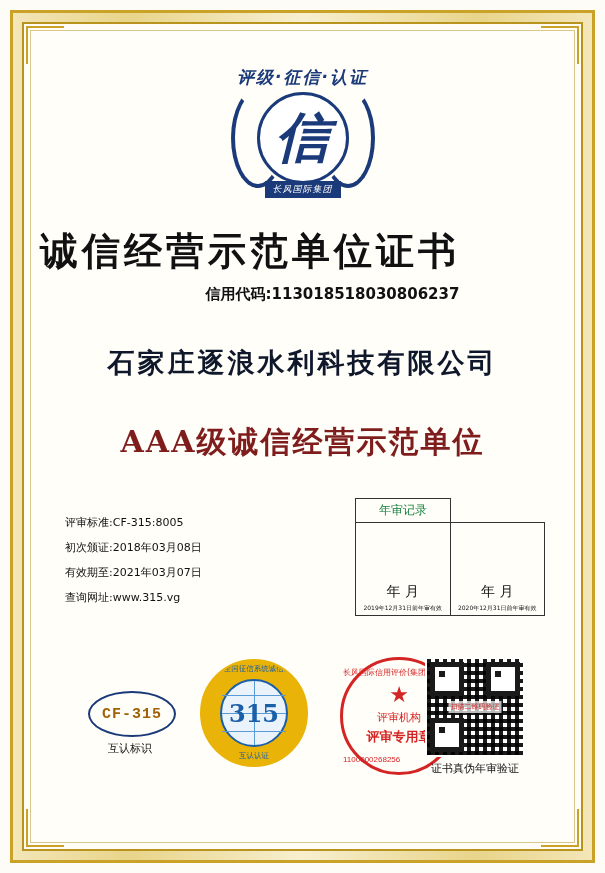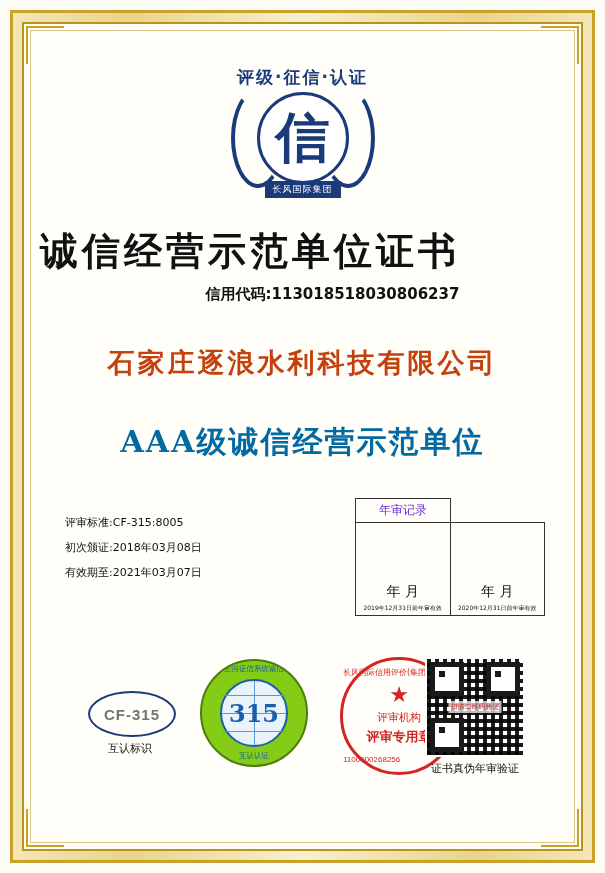--- a/index.html
+++ b/index.html
@@ -76,20 +76,21 @@
 
   
   .emblem {
     position: absolute;
     left: 50%;
     transform: translateX(-50%);
     top: 22px;
     width: 200px;
     height: 150px;
     text-align: center;
+    font-style: italic;
   }
   .emblem-arc {
     position: absolute;
     left: 0; right: 0;
     top: 4px;
     font-size: 17px;
     font-weight: bold;
     color: #1b3a7a;
     letter-spacing: 2px;
     font-family: "DejaVu Sans", sans-serif;
@@ -175,33 +176,33 @@
   }
   .company-name {
     position: absolute;
     top: 305px;
     left: 0;
     right: 0;
     text-align: center;
     font-size: 27px;
     font-weight: bold;
     letter-spacing: 3px;
-    color: #c2410c;
+    color: #0f172a;
     font-family: "DejaVu Sans", sans-serif;
   }
   .grade-line {
     position: absolute;
     top: 382px;
     left: 0;
     right: 0;
     text-align: center;
     font-size: 30px;
     font-weight: bold;
     letter-spacing: 2px;
-    color: #0369a1;
+    color: #7f1d1d;
     font-family: "DejaVu Serif", serif;
   }
 
   
   .details {
     position: absolute;
     top: 470px;
     left: 25px;
     font-size: 11px;
     line-height: 25px;
@@ -219,21 +220,21 @@
   }
   .review-title {
     border: 1px solid #333;
     border-bottom: none;
     text-align: center;
     font-size: 12px;
     padding: 3px 8px;
     width: 96px;
     box-sizing: border-box;
     font-family: "DejaVu Sans", sans-serif;
-    color: #6d28d9;
+    color: #15803d;
   }
   .review-body {
     border: 1px solid #333;
     height: 92px;
     display: flex;
   }
   .review-cell {
     flex: 1;
     position: relative;
   }
@@ -285,40 +286,40 @@
     width: 84px;
   }
   .cf-oval {
     width: 84px;
     height: 42px;
     border: 2px solid #1b3a7a;
     border-radius: 50%;
     display: flex;
     align-items: center;
     justify-content: center;
-    color: #737373;
+    color: #a16207;
     font-size: 15px;
     font-weight: bold;
-    font-family: Liberation Sans, sans-serif;
+    font-family: Liberation Mono, monospace;
     letter-spacing: 1px;
   }
 
   
   .globe-seal {
     left: 150px;
     top: 6px;
     width: 104px;
   }
   .globe-circle {
     width: 104px;
     height: 104px;
     border-radius: 50%;
-    border: 2px solid #4d7c0f;
+    border: 2px solid #eab308;
     position: relative;
-    background: #84cc16;
+    background: #eab308;
     overflow: hidden;
   }
   .globe-inner {
     position: absolute;
     left: 18px;
     top: 18px;
     width: 64px;
     height: 64px;
     border-radius: 50%;
     border: 2px solid #1b5fa8;
@@ -498,20 +499,21 @@
 
     <div class="main-title">诚信经营示范单位证书</div>
     <div class="credit-code">信用代码:113018518030806237</div>
     <div class="company-name">石家庄逐浪水利科技有限公司</div>
     <div class="grade-line">AAA级诚信经营示范单位</div>
 
     <div class="details">
       <div>评审标准:CF-315:8005</div>
       <div>初次颁证:2018年03月08日</div>
       <div>有效期至:2021年03月07日</div>
+      <div>查询网址:www.315.vg</div>
     </div>
 
     <div class="review-table">
       <div class="review-title">年审记录</div>
       <div class="review-body">
         <div class="review-cell">
           <div class="review-ym">年  月</div>
           <div class="review-note">2019年12月31日前年审有效</div>
         </div>
         <div class="review-cell">

